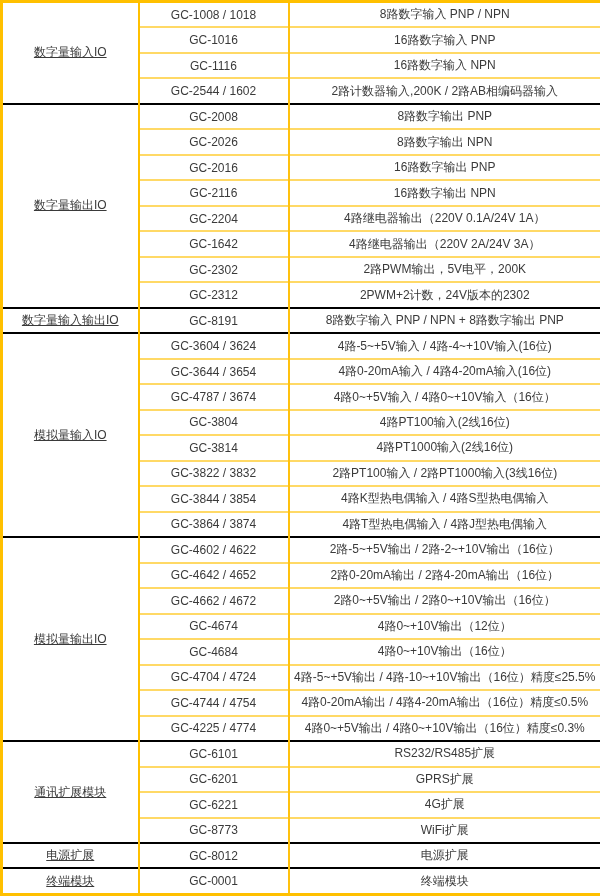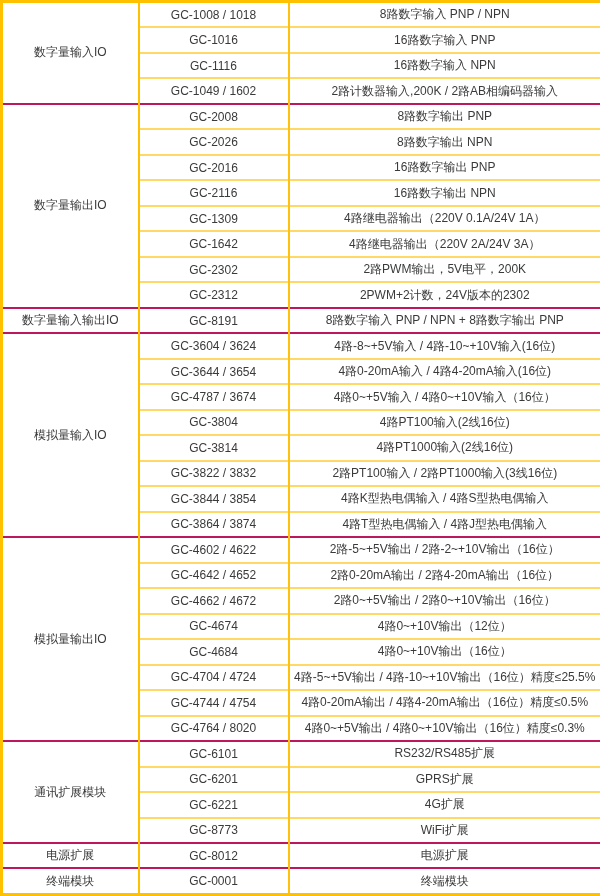--- a/index.html
+++ b/index.html
@@ -23,24 +23,25 @@
     padding: 0 3px;
     font-size: 12px;
     color: #3a3a3a;
     text-align: center;
     vertical-align: middle;
     white-space: nowrap;
     overflow: hidden;
     border-top: 2px solid #FFD966; 
   }
   tr.section-start td {
-    border-top: 2px solid #be185d; 
+    border-top: 2px solid #000000; 
   }
   td.category {
     border-right: 2px solid #FFC000;
+    text-decoration: underline;
   }
   td.model {
     border-right: 2px solid #FFC10E;
   }
 </style>
 </head>
 <body>
 
 <table class="spec-table">
   <colgroup>
@@ -56,42 +57,42 @@
       </tr>
       <tr>
         <td class="model">GC-1016</td>
         <td class="desc">16路数字输入 PNP</td>
       </tr>
       <tr>
         <td class="model">GC-1116</td>
         <td class="desc">16路数字输入 NPN</td>
       </tr>
       <tr>
-        <td class="model">GC-1049 / 1602</td>
+        <td class="model">GC-2544 / 1602</td>
         <td class="desc">2路计数器输入,200K / 2路AB相编码器输入</td>
       </tr>
       <tr class="section-start">
         <td class="category" rowspan="8">数字量输出IO</td>
         <td class="model">GC-2008</td>
         <td class="desc">8路数字输出 PNP</td>
       </tr>
       <tr>
         <td class="model">GC-2026</td>
         <td class="desc">8路数字输出 NPN</td>
       </tr>
       <tr>
         <td class="model">GC-2016</td>
         <td class="desc">16路数字输出 PNP</td>
       </tr>
       <tr>
         <td class="model">GC-2116</td>
         <td class="desc">16路数字输出 NPN</td>
       </tr>
       <tr>
-        <td class="model">GC-1309</td>
+        <td class="model">GC-2204</td>
         <td class="desc">4路继电器输出（220V 0.1A/24V 1A）</td>
       </tr>
       <tr>
         <td class="model">GC-1642</td>
         <td class="desc">4路继电器输出（220V 2A/24V 3A）</td>
       </tr>
       <tr>
         <td class="model">GC-2302</td>
         <td class="desc">2路PWM输出，5V电平，200K</td>
       </tr>
@@ -100,21 +101,21 @@
         <td class="desc">2PWM+2计数，24V版本的2302</td>
       </tr>
       <tr class="section-start">
         <td class="category" rowspan="1">数字量输入输出IO</td>
         <td class="model">GC-8191</td>
         <td class="desc">8路数字输入 PNP / NPN + 8路数字输出 PNP</td>
       </tr>
       <tr class="section-start">
         <td class="category" rowspan="8">模拟量输入IO</td>
         <td class="model">GC-3604 / 3624</td>
-        <td class="desc">4路-8~+5V输入 / 4路-10~+10V输入(16位)</td>
+        <td class="desc">4路-5~+5V输入 / 4路-4~+10V输入(16位)</td>
       </tr>
       <tr>
         <td class="model">GC-3644 / 3654</td>
         <td class="desc">4路0-20mA输入 / 4路4-20mA输入(16位)</td>
       </tr>
       <tr>
         <td class="model">GC-4787 / 3674</td>
         <td class="desc">4路0~+5V输入 / 4路0~+10V输入（16位）</td>
       </tr>
       <tr>
@@ -160,21 +161,21 @@
       </tr>
       <tr>
         <td class="model">GC-4704 / 4724</td>
         <td class="desc">4路-5~+5V输出 / 4路-10~+10V输出（16位）精度≤25.5%</td>
       </tr>
       <tr>
         <td class="model">GC-4744 / 4754</td>
         <td class="desc">4路0-20mA输出 / 4路4-20mA输出（16位）精度≤0.5%</td>
       </tr>
       <tr>
-        <td class="model">GC-4764 / 8020</td>
+        <td class="model">GC-4225 / 4774</td>
         <td class="desc">4路0~+5V输出 / 4路0~+10V输出（16位）精度≤0.3%</td>
       </tr>
       <tr class="section-start">
         <td class="category" rowspan="4">通讯扩展模块</td>
         <td class="model">GC-6101</td>
         <td class="desc">RS232/RS485扩展</td>
       </tr>
       <tr>
         <td class="model">GC-6201</td>
         <td class="desc">GPRS扩展</td>

